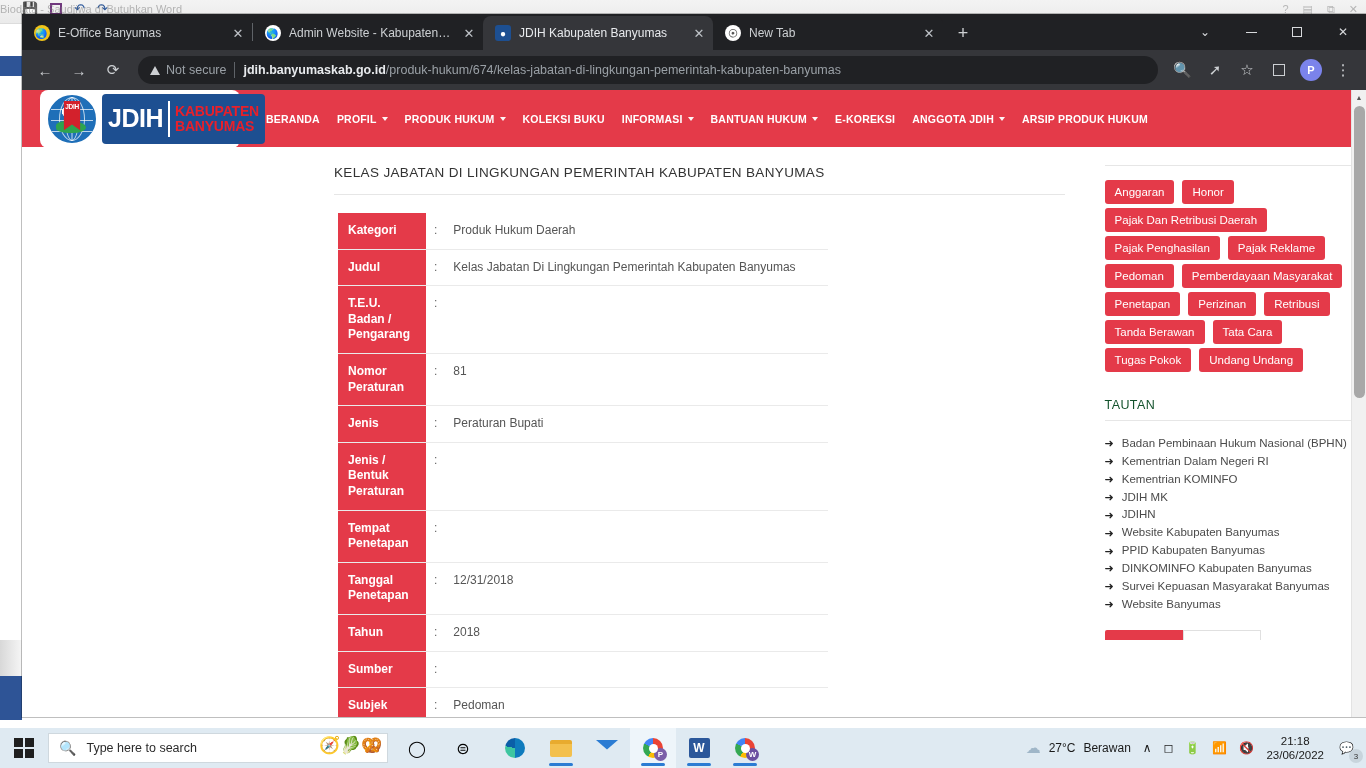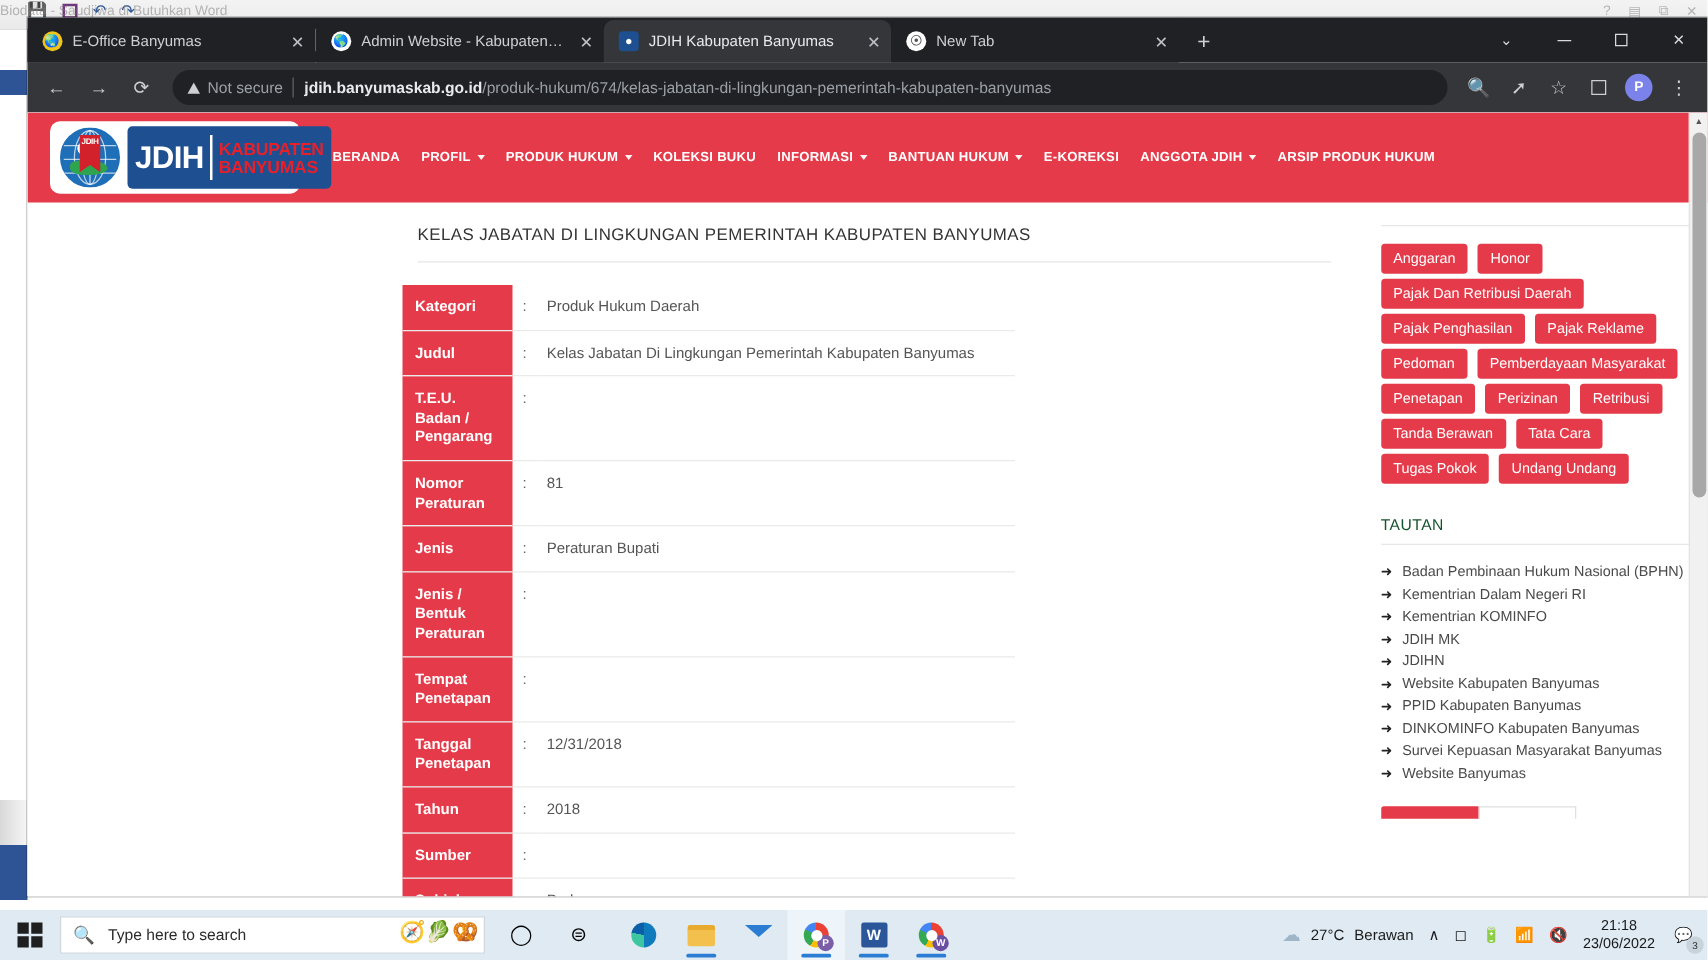--- a/index.html
+++ b/index.html
@@ -114,21 +114,21 @@
     width: 22px; height: 22px; border-radius: 50%; background: #7b83eb;
     color: #fff; font-size: 11px; display:flex; align-items:center; justify-content:center;
     font-weight: 600;
   }
 
   
   .viewport {
     position: relative; height: 627px; background: #fff; overflow: hidden;
   }
   .site-header {
-    height: 72px; background: #e43a49; display: flex; align-items: center;
+    height: 57px; background: #e43a49; display: flex; align-items: center;
     padding-left: 18px; gap: 0;
   }
   .logo {
     width: 200px; height: 58px; display: flex; align-items: center;
     background: #ffffff; border-radius: 8px; padding: 3px 6px; gap: 4px;
   }
   .globe {
     width: 52px; height: 52px; border-radius: 50%; position: relative; flex: 0 0 52px;
     background: radial-gradient(circle at 40% 35%, #ffffff 0%, #ffffff 12%, #1f6fb8 13%, #1f6fb8 100%);
     overflow: hidden; border: 2px solid #fff;
@@ -177,21 +177,21 @@
 
   .page-body {
     display: flex; gap: 0; padding: 18px 0 0 0;
   }
   .main-col { width: 800px; margin-left: 290px; }
   .page-title {
     font-size: 13.5px; color: #333; letter-spacing: .35px; font-weight: 400;
     padding: 0 0 14px 22px;
   }
   .hr-line { height: 1px; background: #e6e6e6; margin: 0 22px 18px 22px; }
-  .detail-table { width: 490px; margin-left: 10px; border-collapse: collapse; }
+  .detail-table { width: 490px; margin-left: 26px; border-collapse: collapse; }
   .detail-table tr { border-bottom: 1px solid #eaeaea; }
   .detail-table td { vertical-align: top; padding: 10px 8px; font-size: 12px; }
   .detail-table td.k {
     width: 88px; background: #e43a49; color: #fff; font-weight: 700;
     padding: 10px 10px; line-height: 1.3;
   }
   .detail-table td.c { width: 14px; color: #666; text-align: left; padding-left: 8px; }
   .detail-table td.v { color: #555; }
   .row-tall td { height: 44px; }
 

